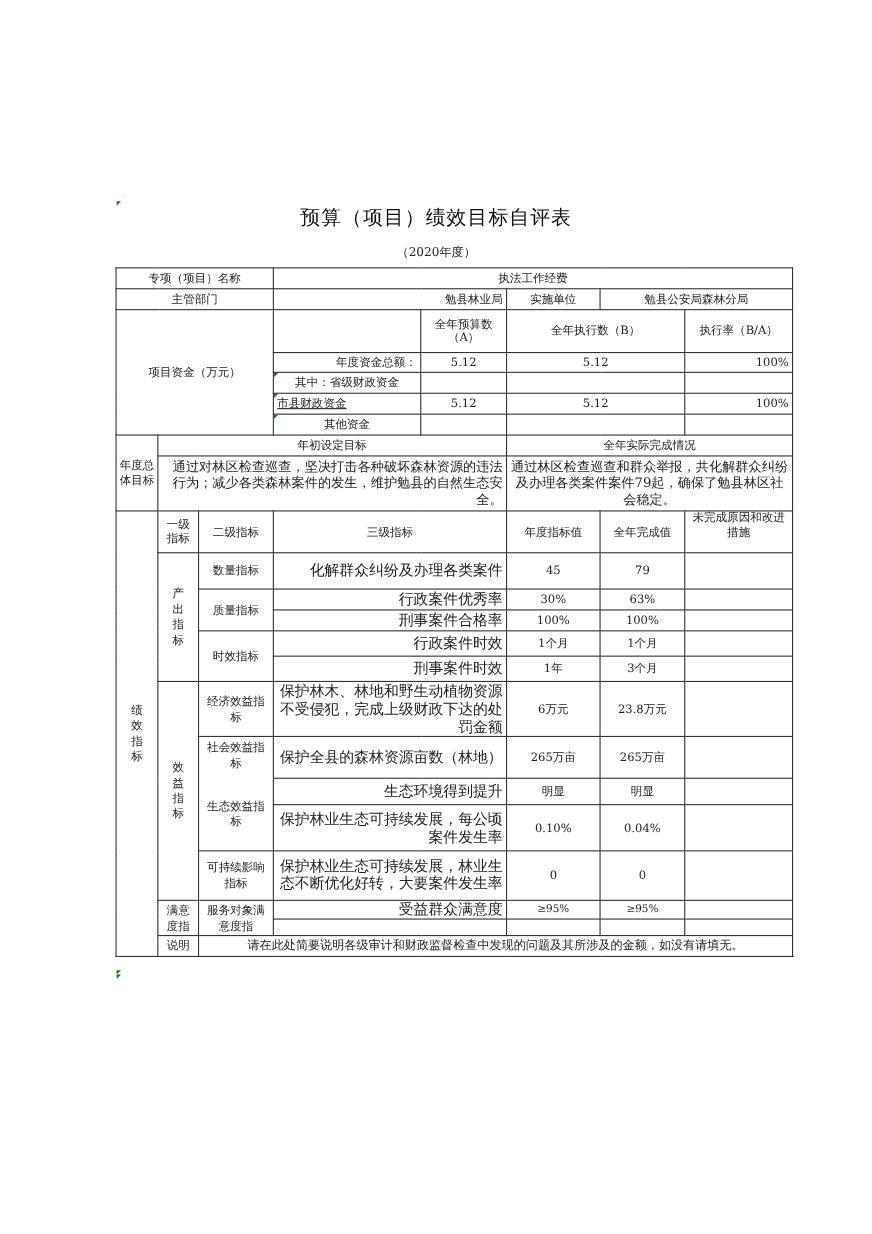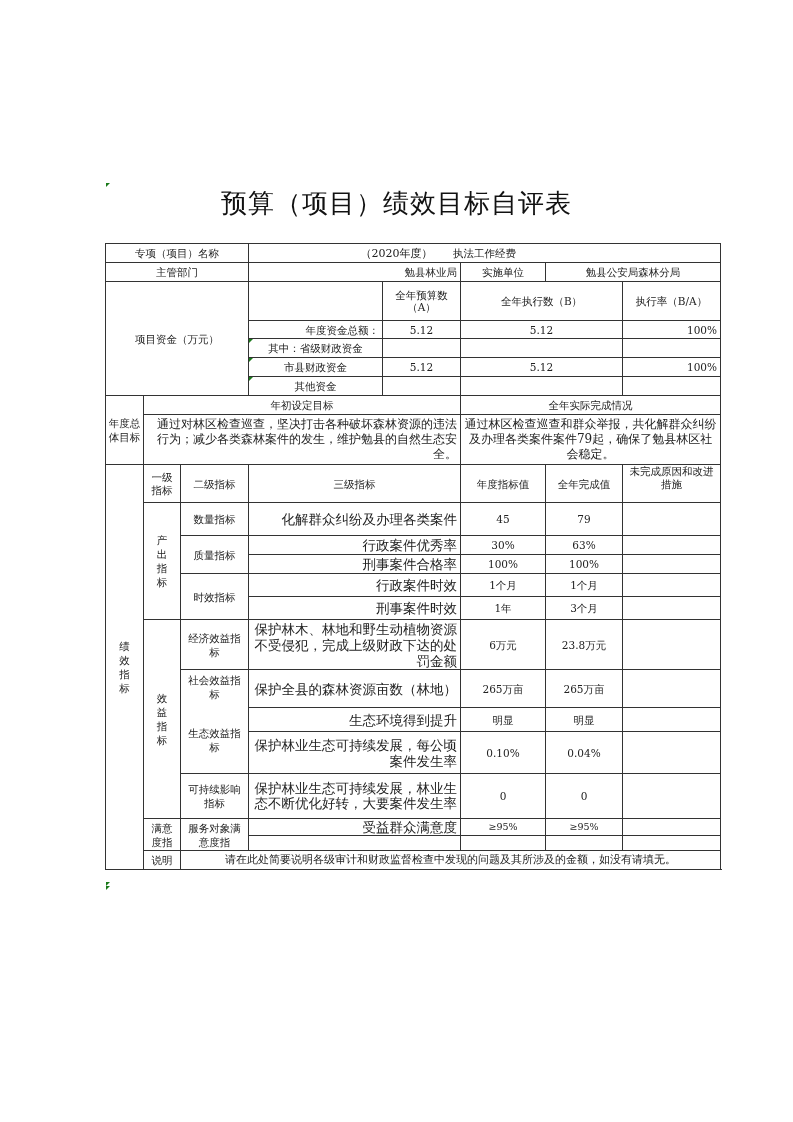--- a/index.html
+++ b/index.html
@@ -1,26 +1,26 @@
 <!DOCTYPE html>
 <html><head>
 <meta charset="utf-8">
 <style>
   html, body { margin: 0; padding: 0; background: #ffffff; }
   body { width: 793px; height: 1122px; position: relative; overflow: hidden;
          font-family: "DejaVu Serif", "Liberation Serif", serif; color: #222; }
   .mark { position: absolute; width: 0; height: 0; border-top: 4px solid #1a7a1a; border-right: 4px solid transparent; }
   #title { position: absolute; top: 186px; left: 0; width: 793px; text-align: center;
-           font-size: 26px; letter-spacing: 1px; color: #111; }
-  #subtitle { position: absolute; top: 222px; left: 0; width: 793px; text-align: center; font-size: 11px; color: #222; margin-top: 24px; }
+           font-size: 18px; letter-spacing: 1px; color: #111; }
+  #subtitle { position: absolute; top: 222px; left: 0; width: 793px; text-align: center; font-size: 11px; color: #222; }
   table { position: absolute; left: 105px; top: 243px; width: 615px; border-collapse: collapse; table-layout: fixed; }
   td { border: 1px solid #333; font-size: 10.5px; padding: 0 3px; line-height: 12px; vertical-align: middle; overflow: hidden; }
   .c { text-align: center; }
   .l { text-align: right; }
-  .r { text-align: center; }
+  .r { text-align: left; text-decoration: underline; }
   .big { font-size: 13.5px; line-height: 16px; }
   .vert { text-align: center; line-height: 14px; }
   .nob-b { border-bottom: none; }
   .nob-t { border-top: none; }
   #notes { position: absolute; left: 106px; top: 884px; width: 615px; font-size: 10px; line-height: 14px; color: #222; }
   #notes p { margin: 0 0 3px 0; }
   #notes .ind { text-indent: 24px; }
 </style>
 </head>
 <body>

